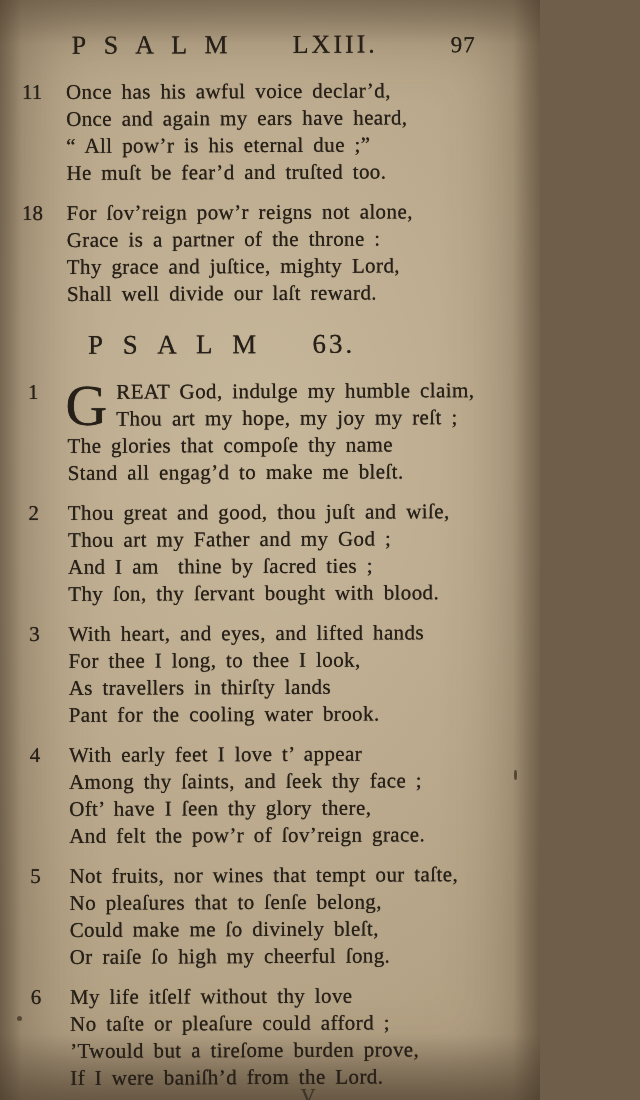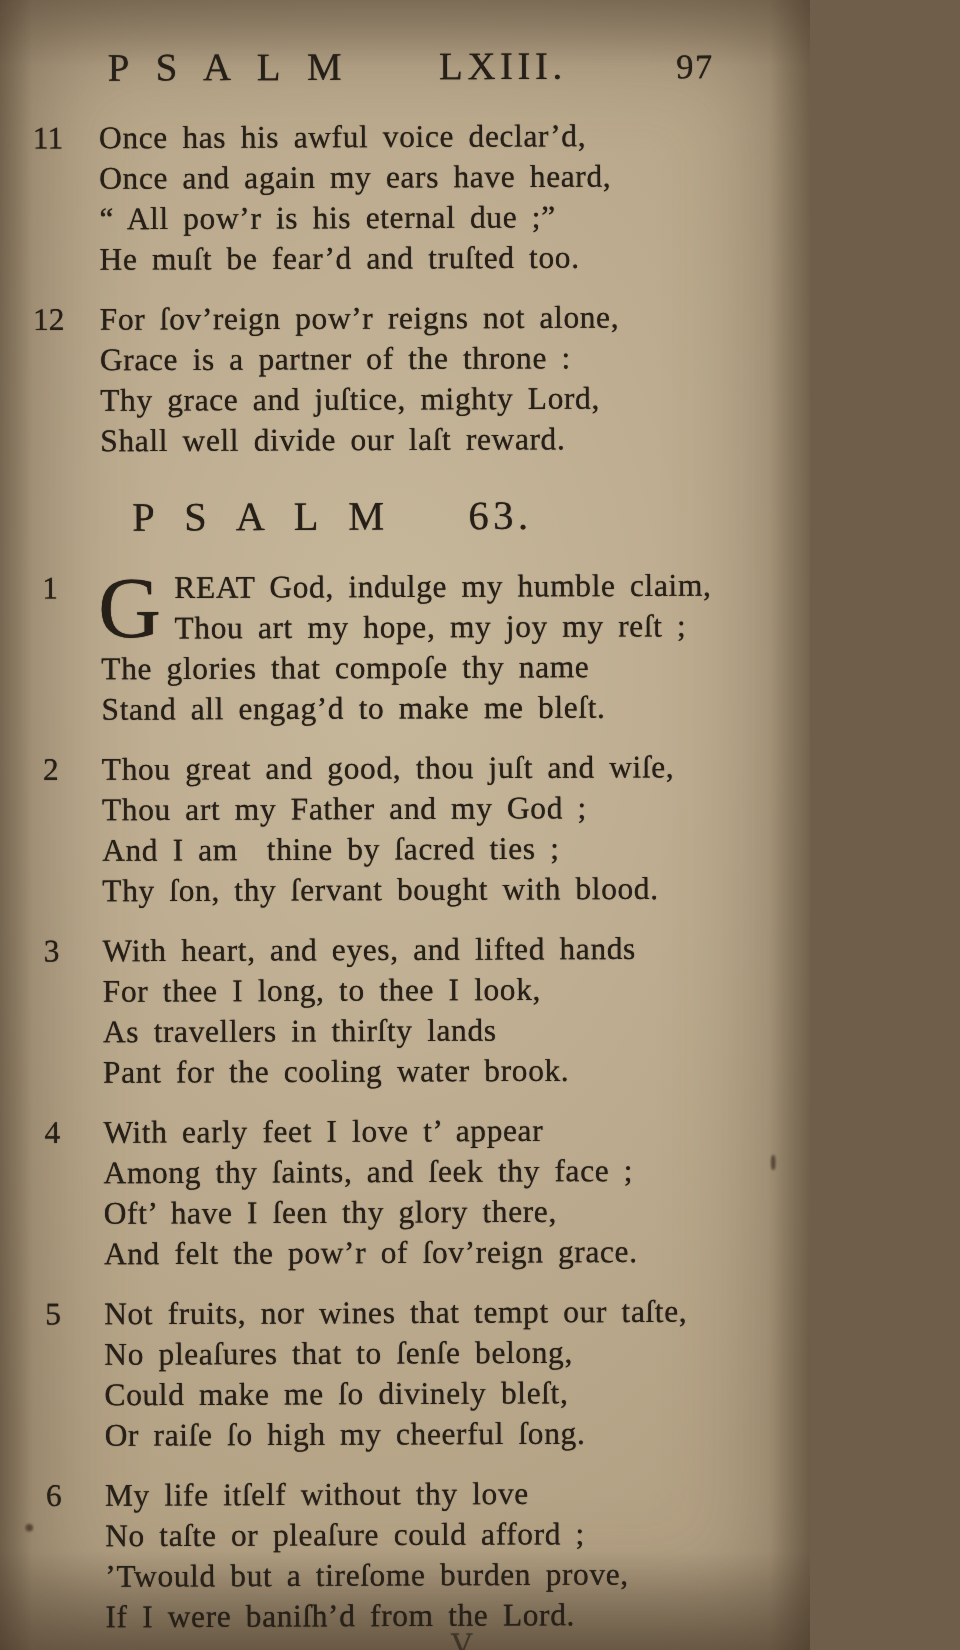--- a/index.html
+++ b/index.html
@@ -109,21 +109,21 @@
         <span class="vnum">11</span>
         <div class="vlines">
           <div class="line">Once has his awful voice declar’d,</div>
           <div class="line">Once and again my ears have heard,</div>
           <div class="line">“ All pow’r is his eternal due ;”</div>
           <div class="line">He muſt be fear’d and truſted too.</div>
         </div>
       </div>
 
       <div class="verse">
-        <span class="vnum">12</span>
+        <span class="vnum">18</span>
         <div class="vlines">
           <div class="line">For ſov’reign pow’r reigns not alone,</div>
           <div class="line">Grace is a partner of the throne :</div>
           <div class="line">Thy grace and juſtice, mighty Lord,</div>
           <div class="line">Shall well divide our laſt reward.</div>
         </div>
       </div>
     </section>
 
     <h2 class="psalm-heading">P S A L M   63.</h2>

